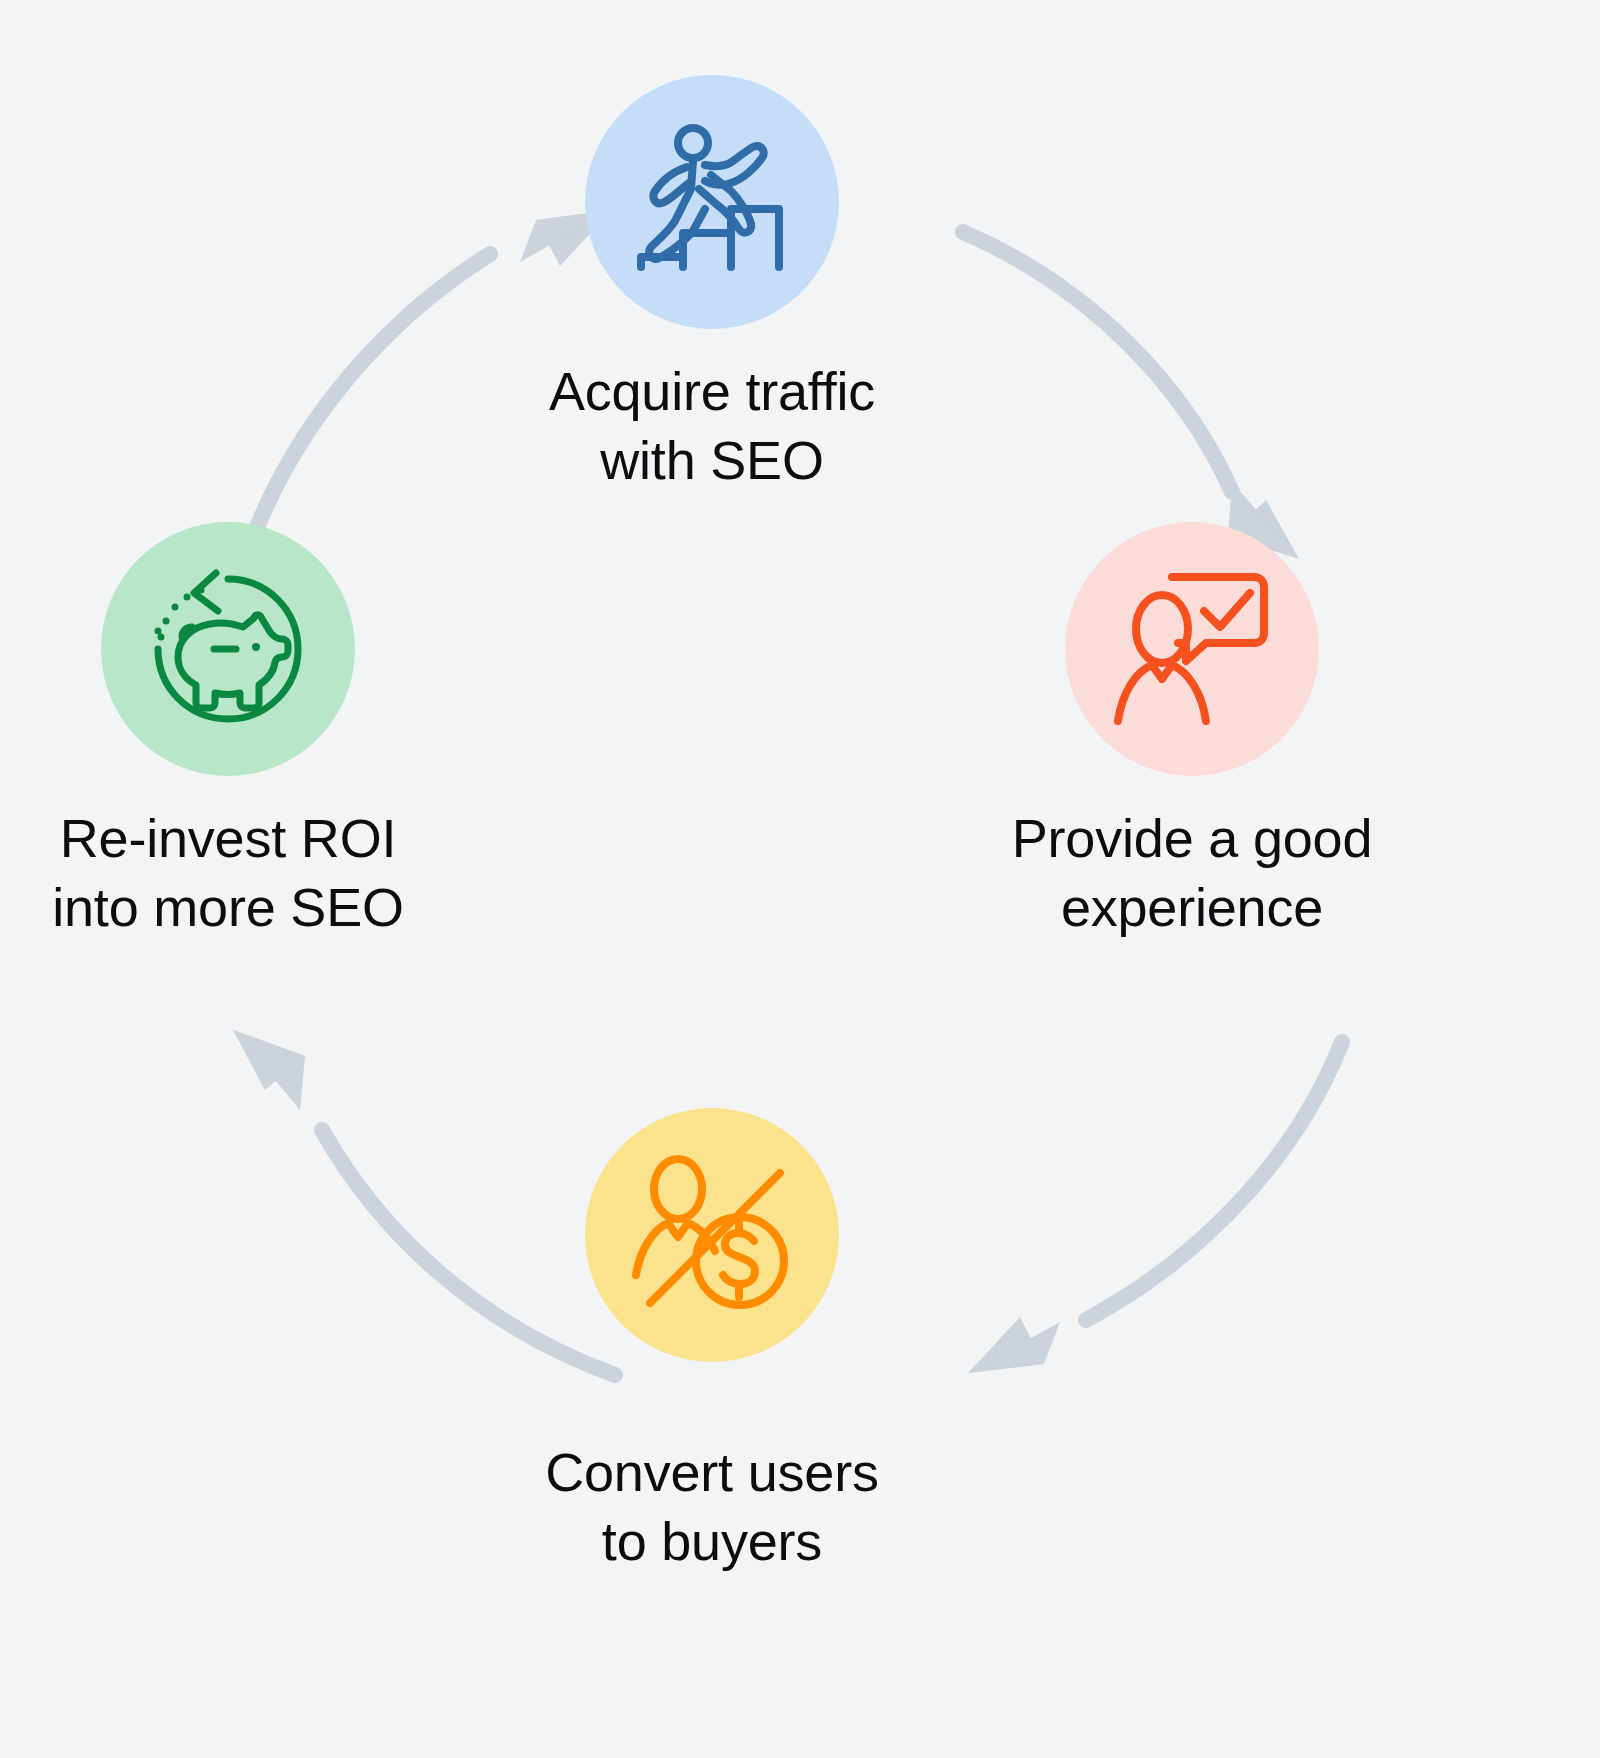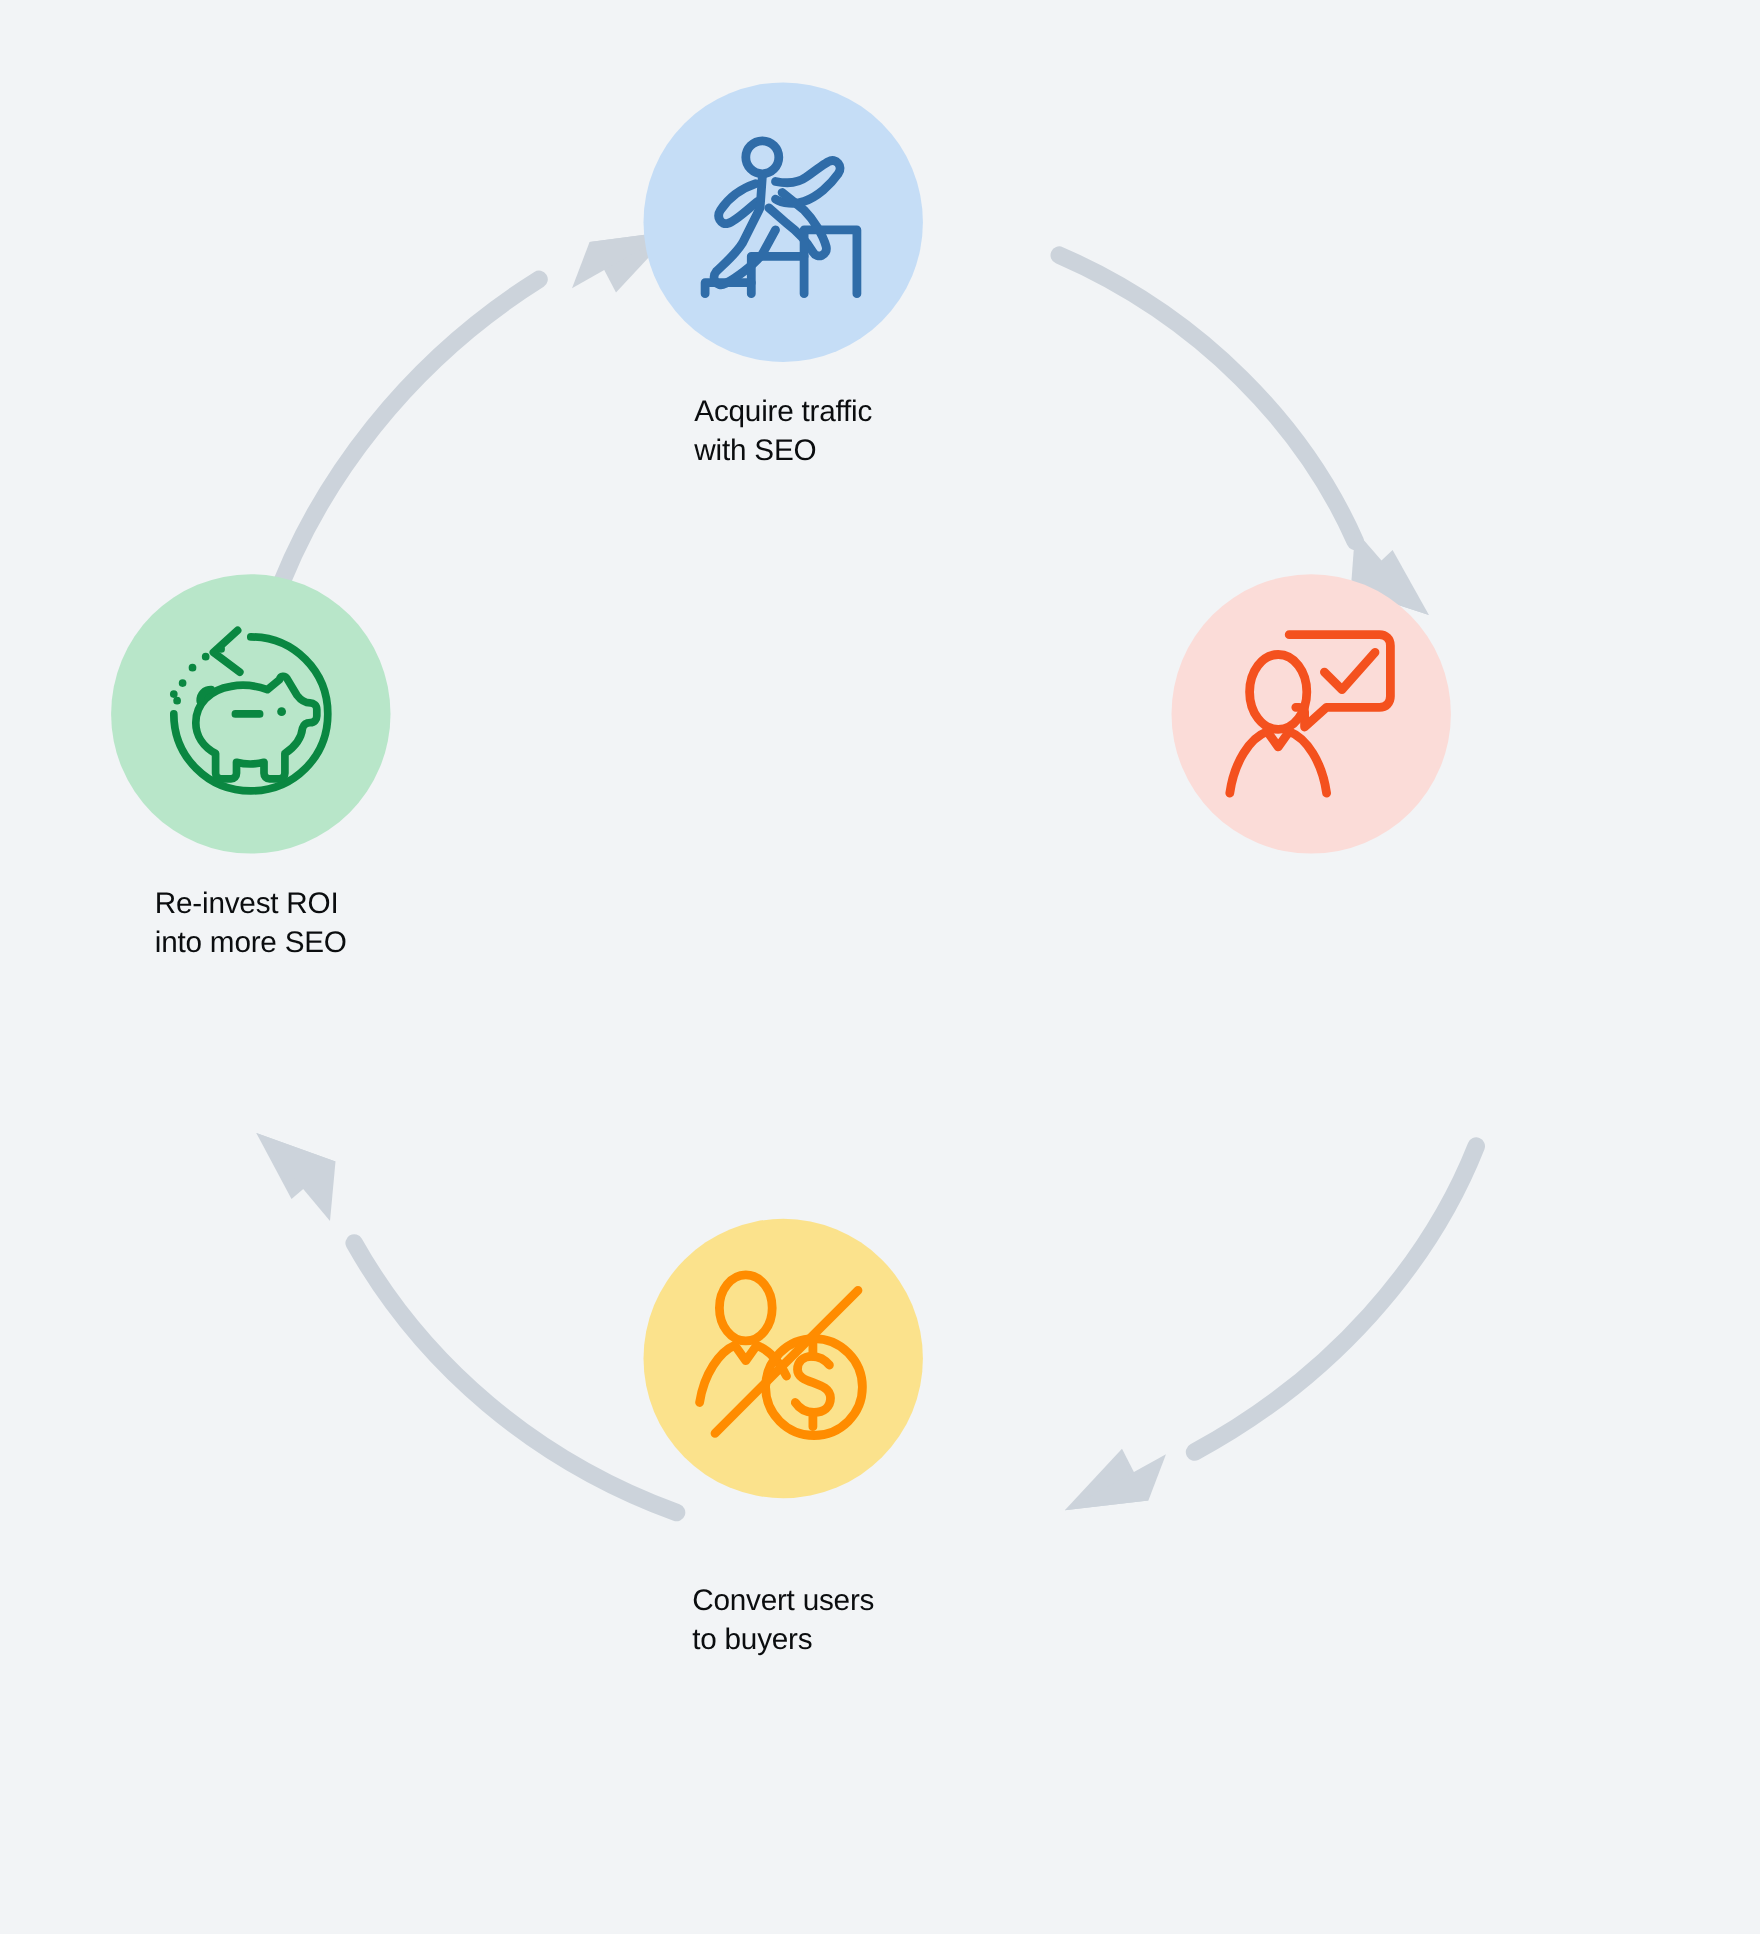--- a/index.html
+++ b/index.html
@@ -39,21 +39,22 @@
     height: 254px;
     border-radius: 50%;
     display: flex;
     align-items: center;
     justify-content: center;
     box-sizing: border-box;
   }
   .bubble svg { display: block; }
   .caption {
     margin-top: 28px;
-    font-size: 27px;
+    text-align: center;
+    font-size: 54px;
     line-height: 1.28;
     color: #0b0d0f;
     letter-spacing: -0.2px;
     white-space: pre-line;
   }
   
   #node-acquire  { left: 712px; top: 75px; }
   #node-provide  { left: 1192px; top: 522px; }
   #node-convert  { left: 712px; top: 1108px; gap: 48px; }
   #node-reinvest { left: 228px; top: 522px; }
@@ -112,20 +113,22 @@
     <div class="bubble" style="background:#fbdcd8;">
       <span>
         <svg width="164" height="164" viewBox="0 0 164 164" fill="none" xmlns="http://www.w3.org/2000/svg" stroke="#f4511e" stroke-width="8" stroke-linecap="round" stroke-linejoin="round">
           <path d="M 62 10 L 144 10 C 150 10 154 14 154 20 L 154 66 C 154 72 150 76 144 76 L 96 76 L 76 94 L 76 80 C 76 77 74 76 71 76 L 68 76"></path>
           <path d="M 94 44 L 110 60 L 140 26"></path>
           <ellipse cx="52" cy="62" rx="26" ry="34"></ellipse>
           <path d="M 8 154 C 12 126 26 104 42 98 L 52 112 L 62 98 C 78 104 92 126 96 154"></path>
         </svg>
       </span>
     </div>
+    <div class="caption">Provide a good
+experience</div>
   </div>
 
   <div class="node" id="node-convert">
     <div class="bubble" style="background:#fbe28c;">
       <span>
         <svg width="168" height="168" viewBox="0 0 168 168" fill="none" xmlns="http://www.w3.org/2000/svg" stroke="#ff8c00" stroke-width="8" stroke-linecap="round" stroke-linejoin="round">
           <ellipse cx="50" cy="38" rx="24" ry="30"></ellipse>
           <path d="M 8 124 C 12 98 26 78 40 72 L 50 86 L 60 72 C 70 76 80 86 87 100"></path>
           <circle cx="112" cy="110" r="44"></circle>
           <path d="M 126 90 C 122 85 116 82 110 82 C 102 82 97 87 97 94 C 97 108 127 104 127 120 C 127 128 121 133 112 133 C 105 133 99 130 95 124"></path>

